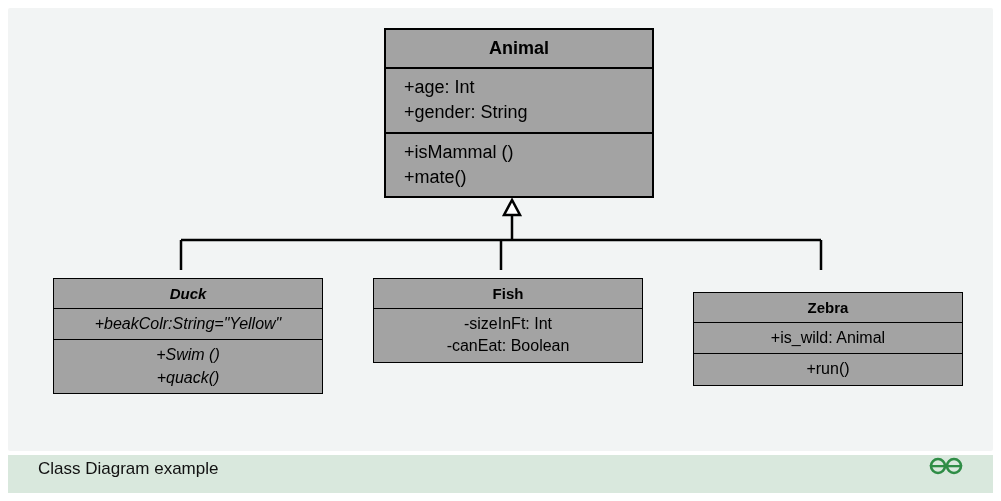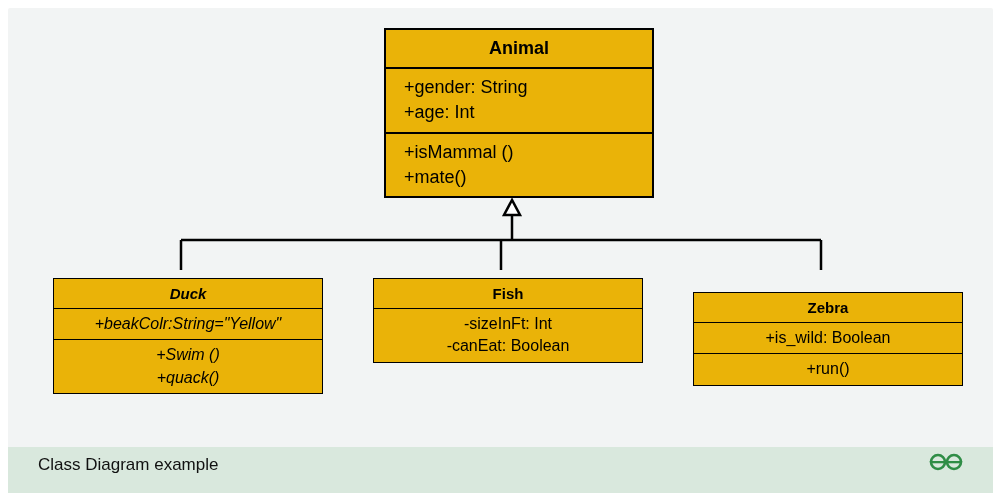--- a/index.html
+++ b/index.html
@@ -18,40 +18,40 @@
     right: 8px;
     bottom: 50px;
     background: #f2f4f4;
     border-radius: 2px;
   }
   .footer {
     position: absolute;
     bottom: 8px;
     left: 8px;
     right: 8px;
-    height: 46px;
+    height: 38px;
     background: #d9e8dd;
     display: flex;
     align-items: center;
     justify-content: space-between;
     padding: 0 30px 10px 30px;
   }
   .footer-title {
     font-size: 17px;
     color: #111;
   }
   .logo-icon {
     color: #2f8d46;
     font-weight: bold;
     font-size: 22px;
     letter-spacing: -2px;
   }
   .uml-box {
     position: absolute;
-    background: #eab308;
+    background: #a3a3a3;
     border: 1px solid #000;
   }
   .uml-box.thick { border-width: 2px; }
   .uml-section {
     border-top: 1px solid #000;
     padding: 4px 14px;
     font-size: 16px;
     line-height: 1.4;
   }
   .uml-box.thick .uml-section { border-top-width: 2px; }
@@ -91,22 +91,22 @@
       <line x1="173" y1="232" x2="813" y2="232"></line>
       <line x1="173" y1="232" x2="173" y2="262"></line>
       <line x1="493" y1="232" x2="493" y2="262"></line>
       <line x1="813" y1="232" x2="813" y2="262"></line>
     </g>
   </svg>
 
   <div class="uml-box thick animal">
     <div class="uml-section uml-name">Animal</div>
     <div class="uml-section">
+      <div class="uml-row">+age: Int</div>
       <div class="uml-row">+gender: String</div>
-      <div class="uml-row">+age: Int</div>
     </div>
     <div class="uml-section">
       <div class="uml-row">+isMammal ()</div>
       <div class="uml-row">+mate()</div>
     </div>
   </div>
 
   <div class="uml-box duck">
     <div class="uml-section uml-name sm">Duck</div>
     <div class="uml-section center">
@@ -122,21 +122,21 @@
     <div class="uml-section uml-name sm">Fish</div>
     <div class="uml-section center">
       <div class="uml-row">-sizeInFt: Int</div>
       <div class="uml-row">-canEat: Boolean</div>
     </div>
   </div>
 
   <div class="uml-box zebra">
     <div class="uml-section uml-name sm">Zebra</div>
     <div class="uml-section center">
-      <div class="uml-row">+is_wild: Boolean</div>
+      <div class="uml-row">+is_wild: Animal</div>
     </div>
     <div class="uml-section center">
       <div class="uml-row">+run()</div>
     </div>
   </div>
 
 </div>
 
 <div class="footer">
   <span class="footer-title">Class Diagram example</span>

